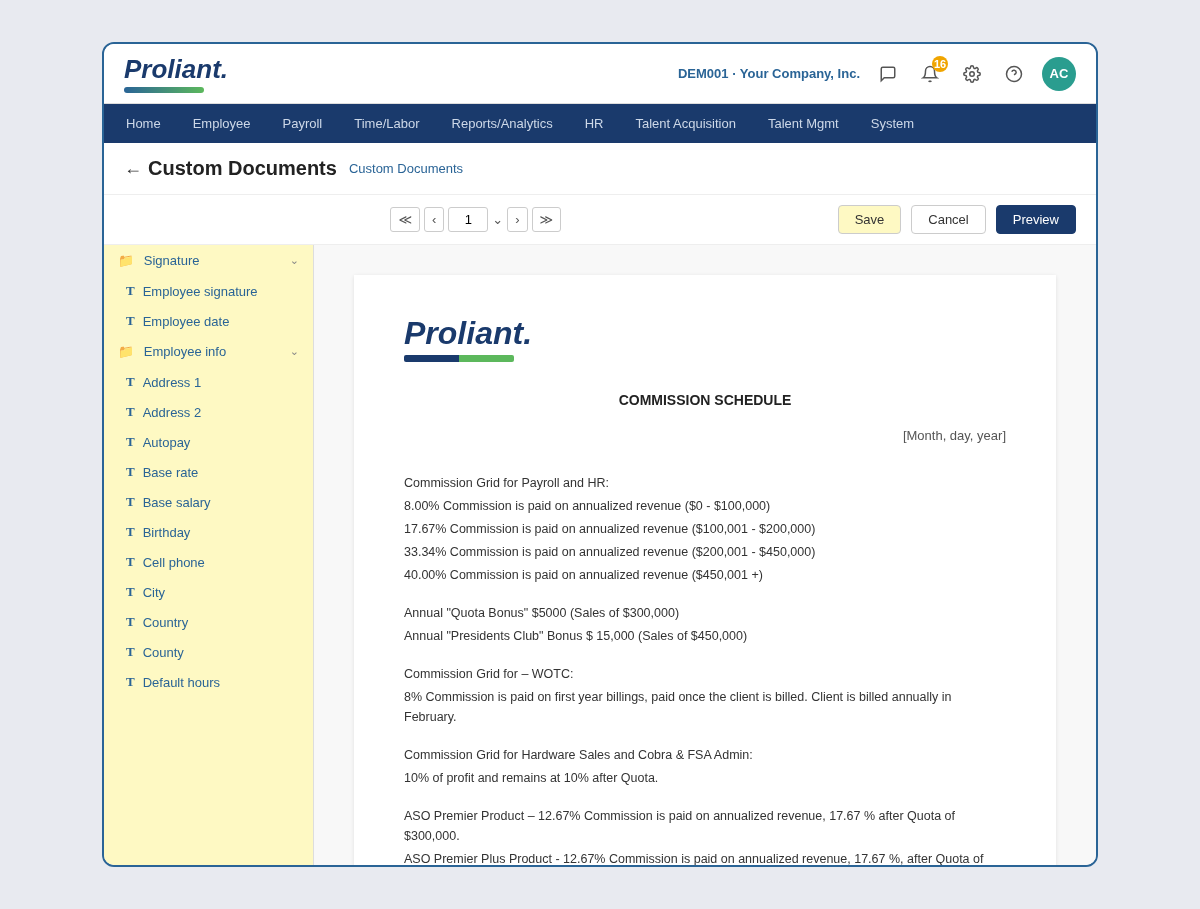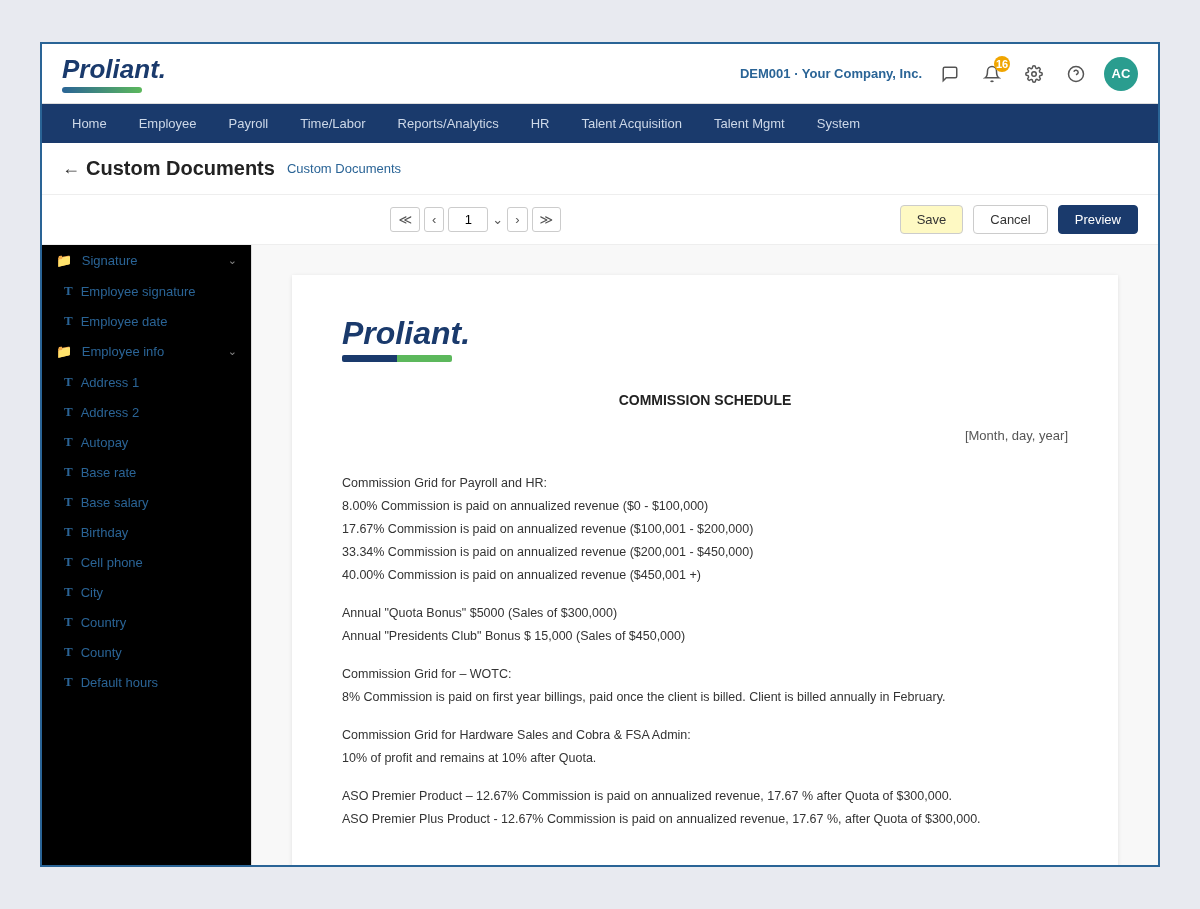--- a/index.html
+++ b/index.html
@@ -6,24 +6,24 @@
     body {
       font-family: Arial, sans-serif;
       background: #e8eaf0;
       display: flex;
       justify-content: center;
       align-items: center;
       min-height: 100vh;
       padding: 20px;
     }
     .outer-frame {
-      width: 1120px;
+      width: 996px;
       background: #fff;
       border: 2px solid #2a6496;
-      border-radius: 0;
+      border-radius: 12px;
       overflow: hidden;
     }
     
     .top-header {
       background: #fff;
       padding: 10px 20px;
       display: flex;
       align-items: center;
       justify-content: space-between;
       border-bottom: 1px solid #ddd;
@@ -92,21 +92,21 @@
       font-size: 13px;
       font-weight: bold;
       display: flex;
       align-items: center;
       justify-content: center;
       cursor: pointer;
     }
     
     .nav-bar {
       background: #1a3a6c;
-      padding: 0 14px;
+      padding: 0 6px;
       display: flex;
       align-items: center;
     }
     .nav-item {
       color: #cdd8e8;
       padding: 12px 16px;
       font-size: 13px;
       cursor: pointer;
       white-space: nowrap;
     }
@@ -199,21 +199,21 @@
     .main-content {
       display: flex;
       height: 620px;
     }
     
     .sidebar {
       width: 210px;
       min-width: 210px;
       border-right: 1px solid #ddd;
       overflow-y: auto;
-      background: #000000;
+      background: #fef9c3;
     }
     .sidebar-section-header {
       display: flex;
       align-items: center;
       justify-content: space-between;
       padding: 8px 14px;
       font-size: 13px;
       color: #2a6496;
       cursor: pointer;
       font-weight: 500;

